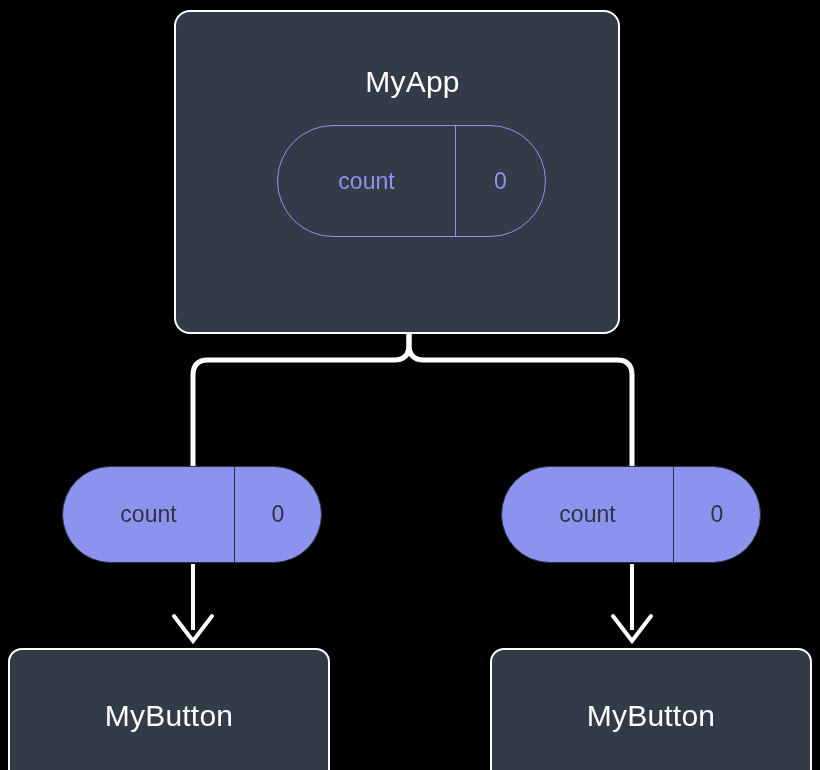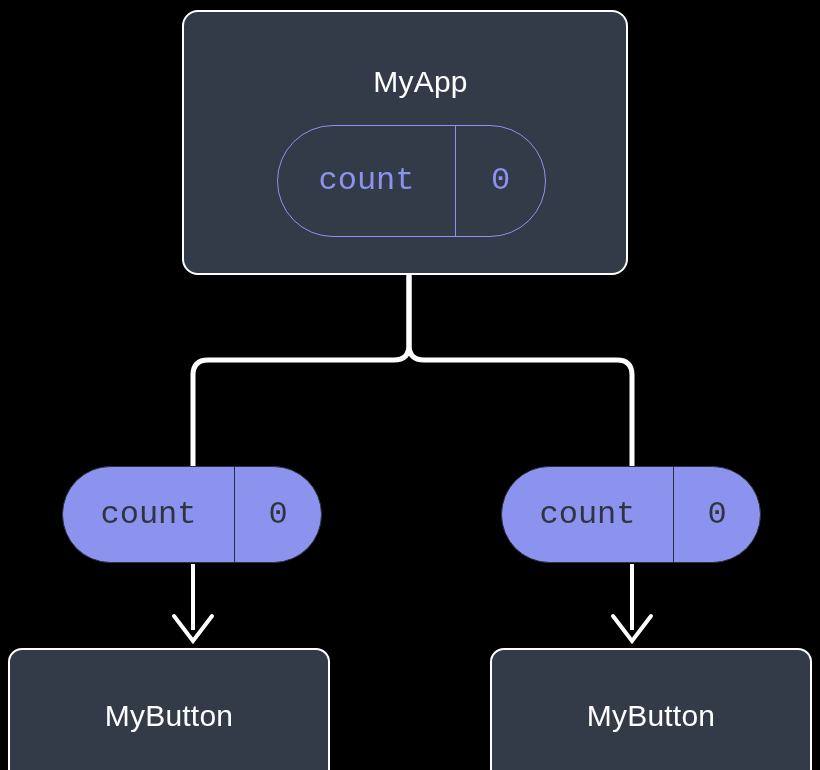--- a/index.html
+++ b/index.html
@@ -44,24 +44,24 @@
     color: #ffffff;
     font-size: 30px;
     line-height: 1;
     font-weight: 400;
     letter-spacing: 0.2px;
     white-space: nowrap;
   }
 
   
   #root-box {
-    left: 182px;
+    left: 174px;
     top: 10px;
     width: 446px;
-    height: 265px;
+    height: 324px;
     border-radius: 16px;
     justify-content: flex-start;
     padding-left: 31px;
   }
   #root-box .box-title {
     margin-top: 55px;
   }
 
   
   .leaf-box {
@@ -78,25 +78,24 @@
     box-sizing: border-box;
     display: flex;
     align-items: stretch;
     border-radius: 999px;
     overflow: hidden;
   }
   .pill-key, .pill-value {
     display: flex;
     align-items: center;
     justify-content: center;
-    font-size: 32px;
+    font-size: 23px;
     line-height: 1;
     white-space: nowrap;
     box-sizing: border-box;
-    font-family: Liberation Mono, monospace;
   }
 
   
   #root-pill {
     left: 277px;
     top: 125px;
     width: 269px;
     height: 112px;
     border: 1.5px solid #8b93ef;
     background: transparent;

